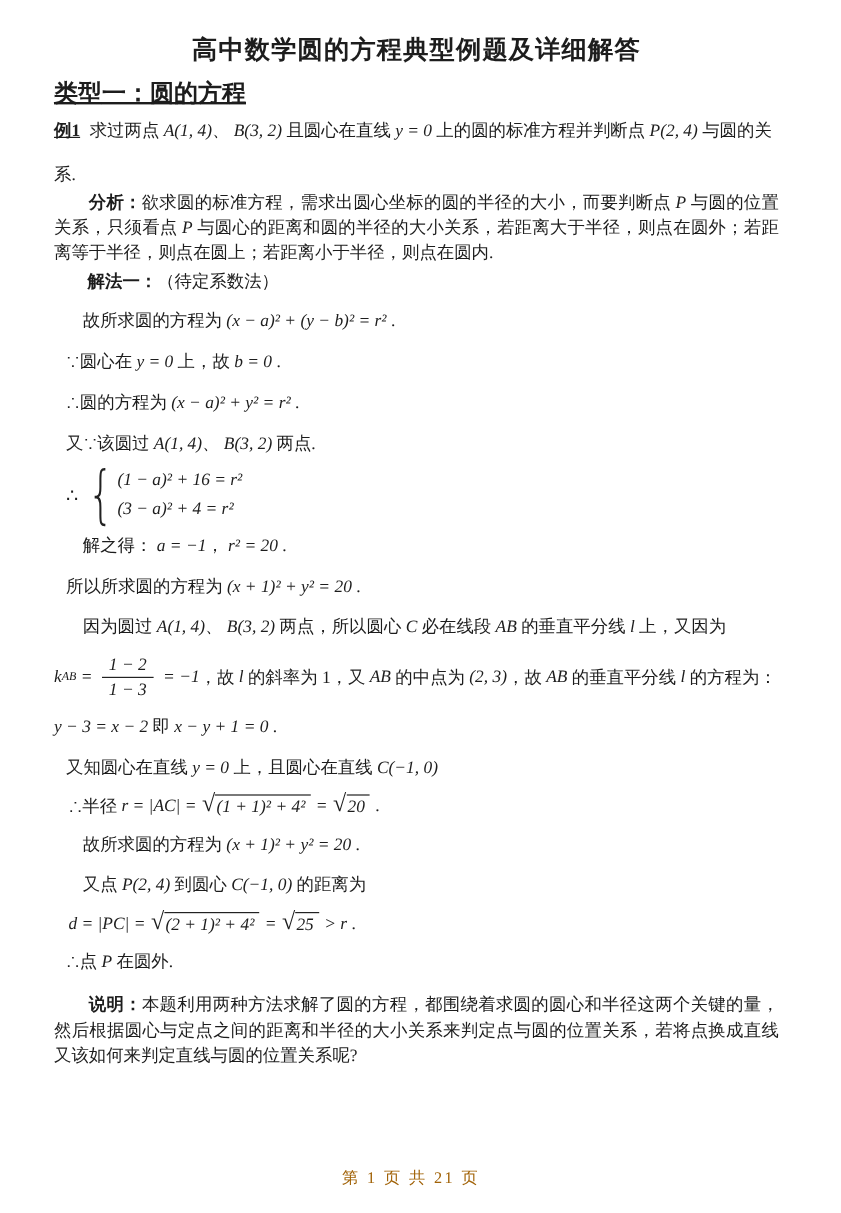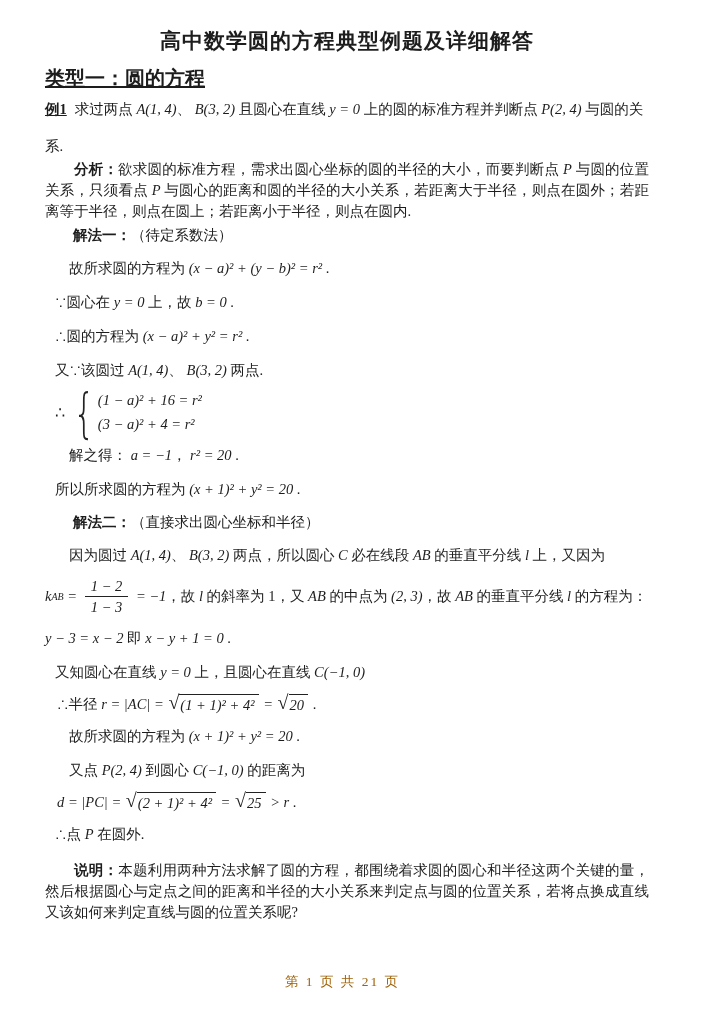--- a/index.html
+++ b/index.html
@@ -67,21 +67,20 @@
   <div class="sys">
     <span>∴</span>
     <span class="brace">{</span>
     <span class="eqcol"><span class="m">(1 − a)² + 16 = r²</span><span class="m">(3 − a)² + 4 = r²</span></span>
   </div>
 
   <p class="disp"><span>解之得： </span><span class="m">a = −1</span><span>， </span><span class="m">r² = 20</span><span> .</span></p>
 
   <p class="disp sm"><span>所以所求圆的方程为 </span><span class="m">(x + 1)² + y² = 20</span><span> .</span></p>
 
-  <p class="line mhead"><span class="b">解法二：</span><span>（直接求出圆心坐标和半径）</span></p>
 
   <p class="disp"><span>因为圆过 </span><span class="m">A(1, 4)</span><span>、 </span><span class="m">B(3, 2)</span><span> 两点，所以圆心 </span><span class="m">C</span><span> 必在线段 </span><span class="m">AB</span><span> 的垂直平分线 </span><span class="m">l</span><span> 上，又因为</span></p>
 
   <div class="fx slopeline">
     <span class="m">k</span>
       <sub class="m">AB</sub>
     <span class="m"> = </span>
     <span class="frac"><span class="m fnum">1 − 2</span><span class="m fden">1 − 3</span></span>
     <span class="m"> = −1</span>
     <span>，故 </span>

